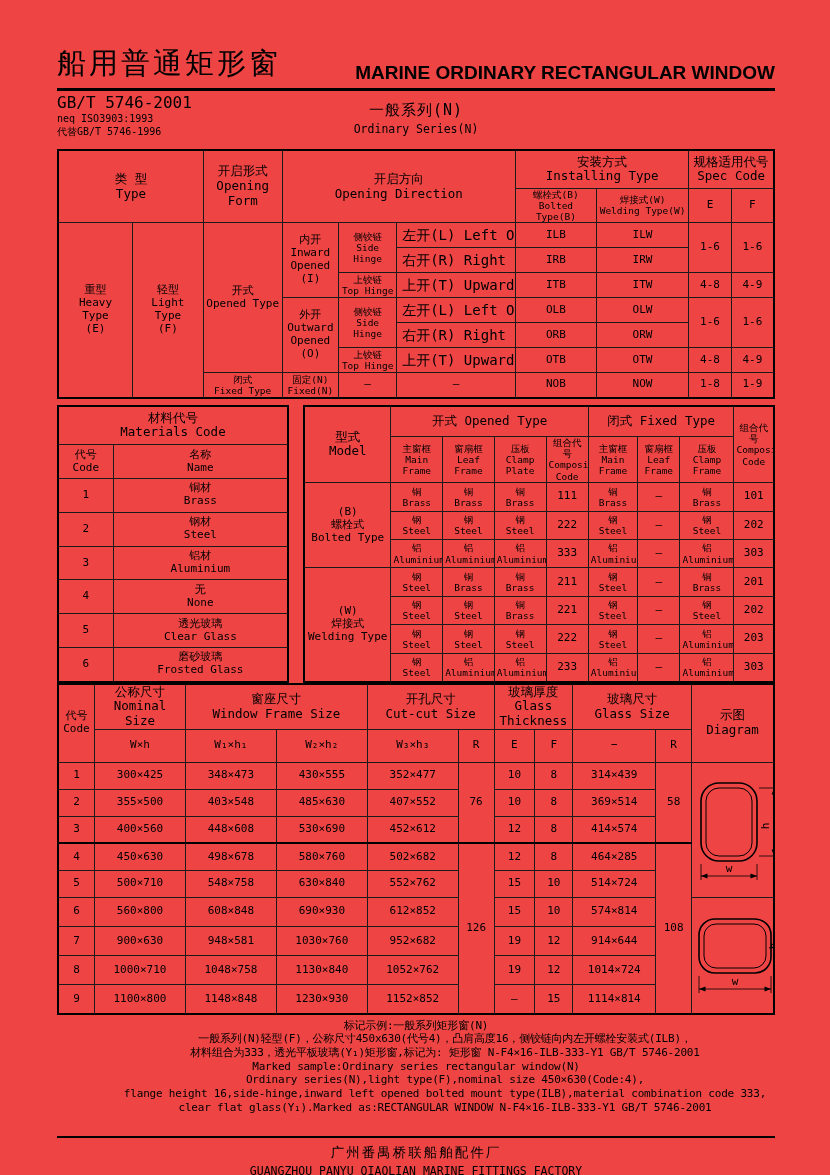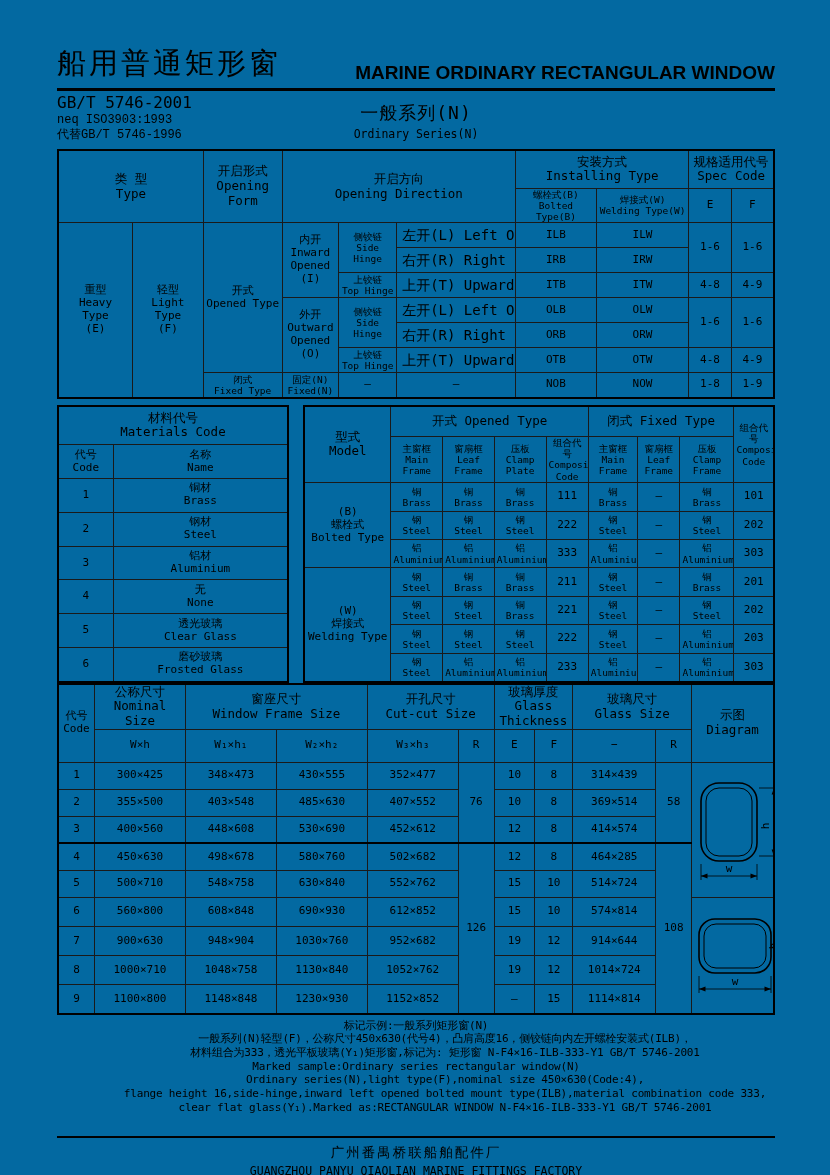--- a/index.html
+++ b/index.html
@@ -1,31 +1,31 @@
 <!DOCTYPE html>
 <html><head>
 <meta charset="utf-8">
 <style>
   html,body{margin:0;padding:0;background:#9a9a9a;}
   .page{
-    width:830px;height:1175px;background:#0369a1;color:#000;
+    width:830px;height:1175px;background:#ef4444;color:#000;
     font-family:"DejaVu Sans Mono","Liberation Mono",monospace;
     box-sizing:border-box;padding:44px 55px 0 57px;position:relative;margin:0 auto;
   }
   
   .title-row{display:flex;justify-content:space-between;align-items:flex-end;
     border-bottom:3px solid #000;padding-bottom:4px;}
   .title-zh{font-size:29px;letter-spacing:3px;font-family:"DejaVu Sans","Liberation Sans",sans-serif;}
   .title-en{font-size:19px;font-weight:bold;font-family:"Liberation Sans","DejaVu Sans",sans-serif;letter-spacing:0px;}
   .std-block{position:relative;height:56px;margin-top:2px;}
   .std-left{position:absolute;left:0;top:0;line-height:1.25;}
   .std-main{font-size:16px;}
-  .std-sub{font-size:12px;font-family:Liberation Mono, monospace;}
+  .std-sub{font-size:10px;}
   .series{position:absolute;left:0;right:0;top:8px;text-align:center;}
-  .series-zh{font-size:18px;letter-spacing:1px;}
+  .series-zh{font-size:15px;letter-spacing:1px;}
   .series-en{font-size:11.5px;margin-top:2px;}
   
   table{border-collapse:collapse;width:100%;table-layout:fixed;border:2px solid #000;}
   td{border:1px solid #1a1a1a;text-align:center;vertical-align:middle;
      padding:0 2px;font-size:11px;line-height:1.18;white-space:pre-line;overflow:hidden;}
   .h38{height:38px}.h30{height:30px}.h26{height:25px}.h34{height:33px}
   .h28{height:28px}.h42{height:42px}.h27{height:27px}.h33{height:33px}
   .zh{font-size:12.5px;}
   .sm{font-size:9.5px;}
   .lft{text-align:left;padding-left:5px;font-size:14px;white-space:nowrap;}
@@ -520,21 +520,21 @@
           <line x1="5" y1="78" x2="77" y2="78" stroke="#000" stroke-width="0.8"></line>
           <polygon points="5,78 11.5,75.6 11.5,80.4"></polygon>
           <polygon points="77,78 70.5,75.6 70.5,80.4"></polygon>
           <text x="41" y="74" text-anchor="middle">w</text>
         </svg>
       </td>
     </tr>
     <tr class="h27">
       <td>7</td>
           <td>900×630</td>
-      <td>948×904</td>
+      <td>948×581</td>
           <td>1030×760</td>
           <td>952×682</td>
       <td>19</td>
           <td>12</td>
           <td>914×644</td>
     </tr>
     <tr class="h27">
       <td>8</td>
           <td>1000×710</td>
       <td>1048×758</td>

